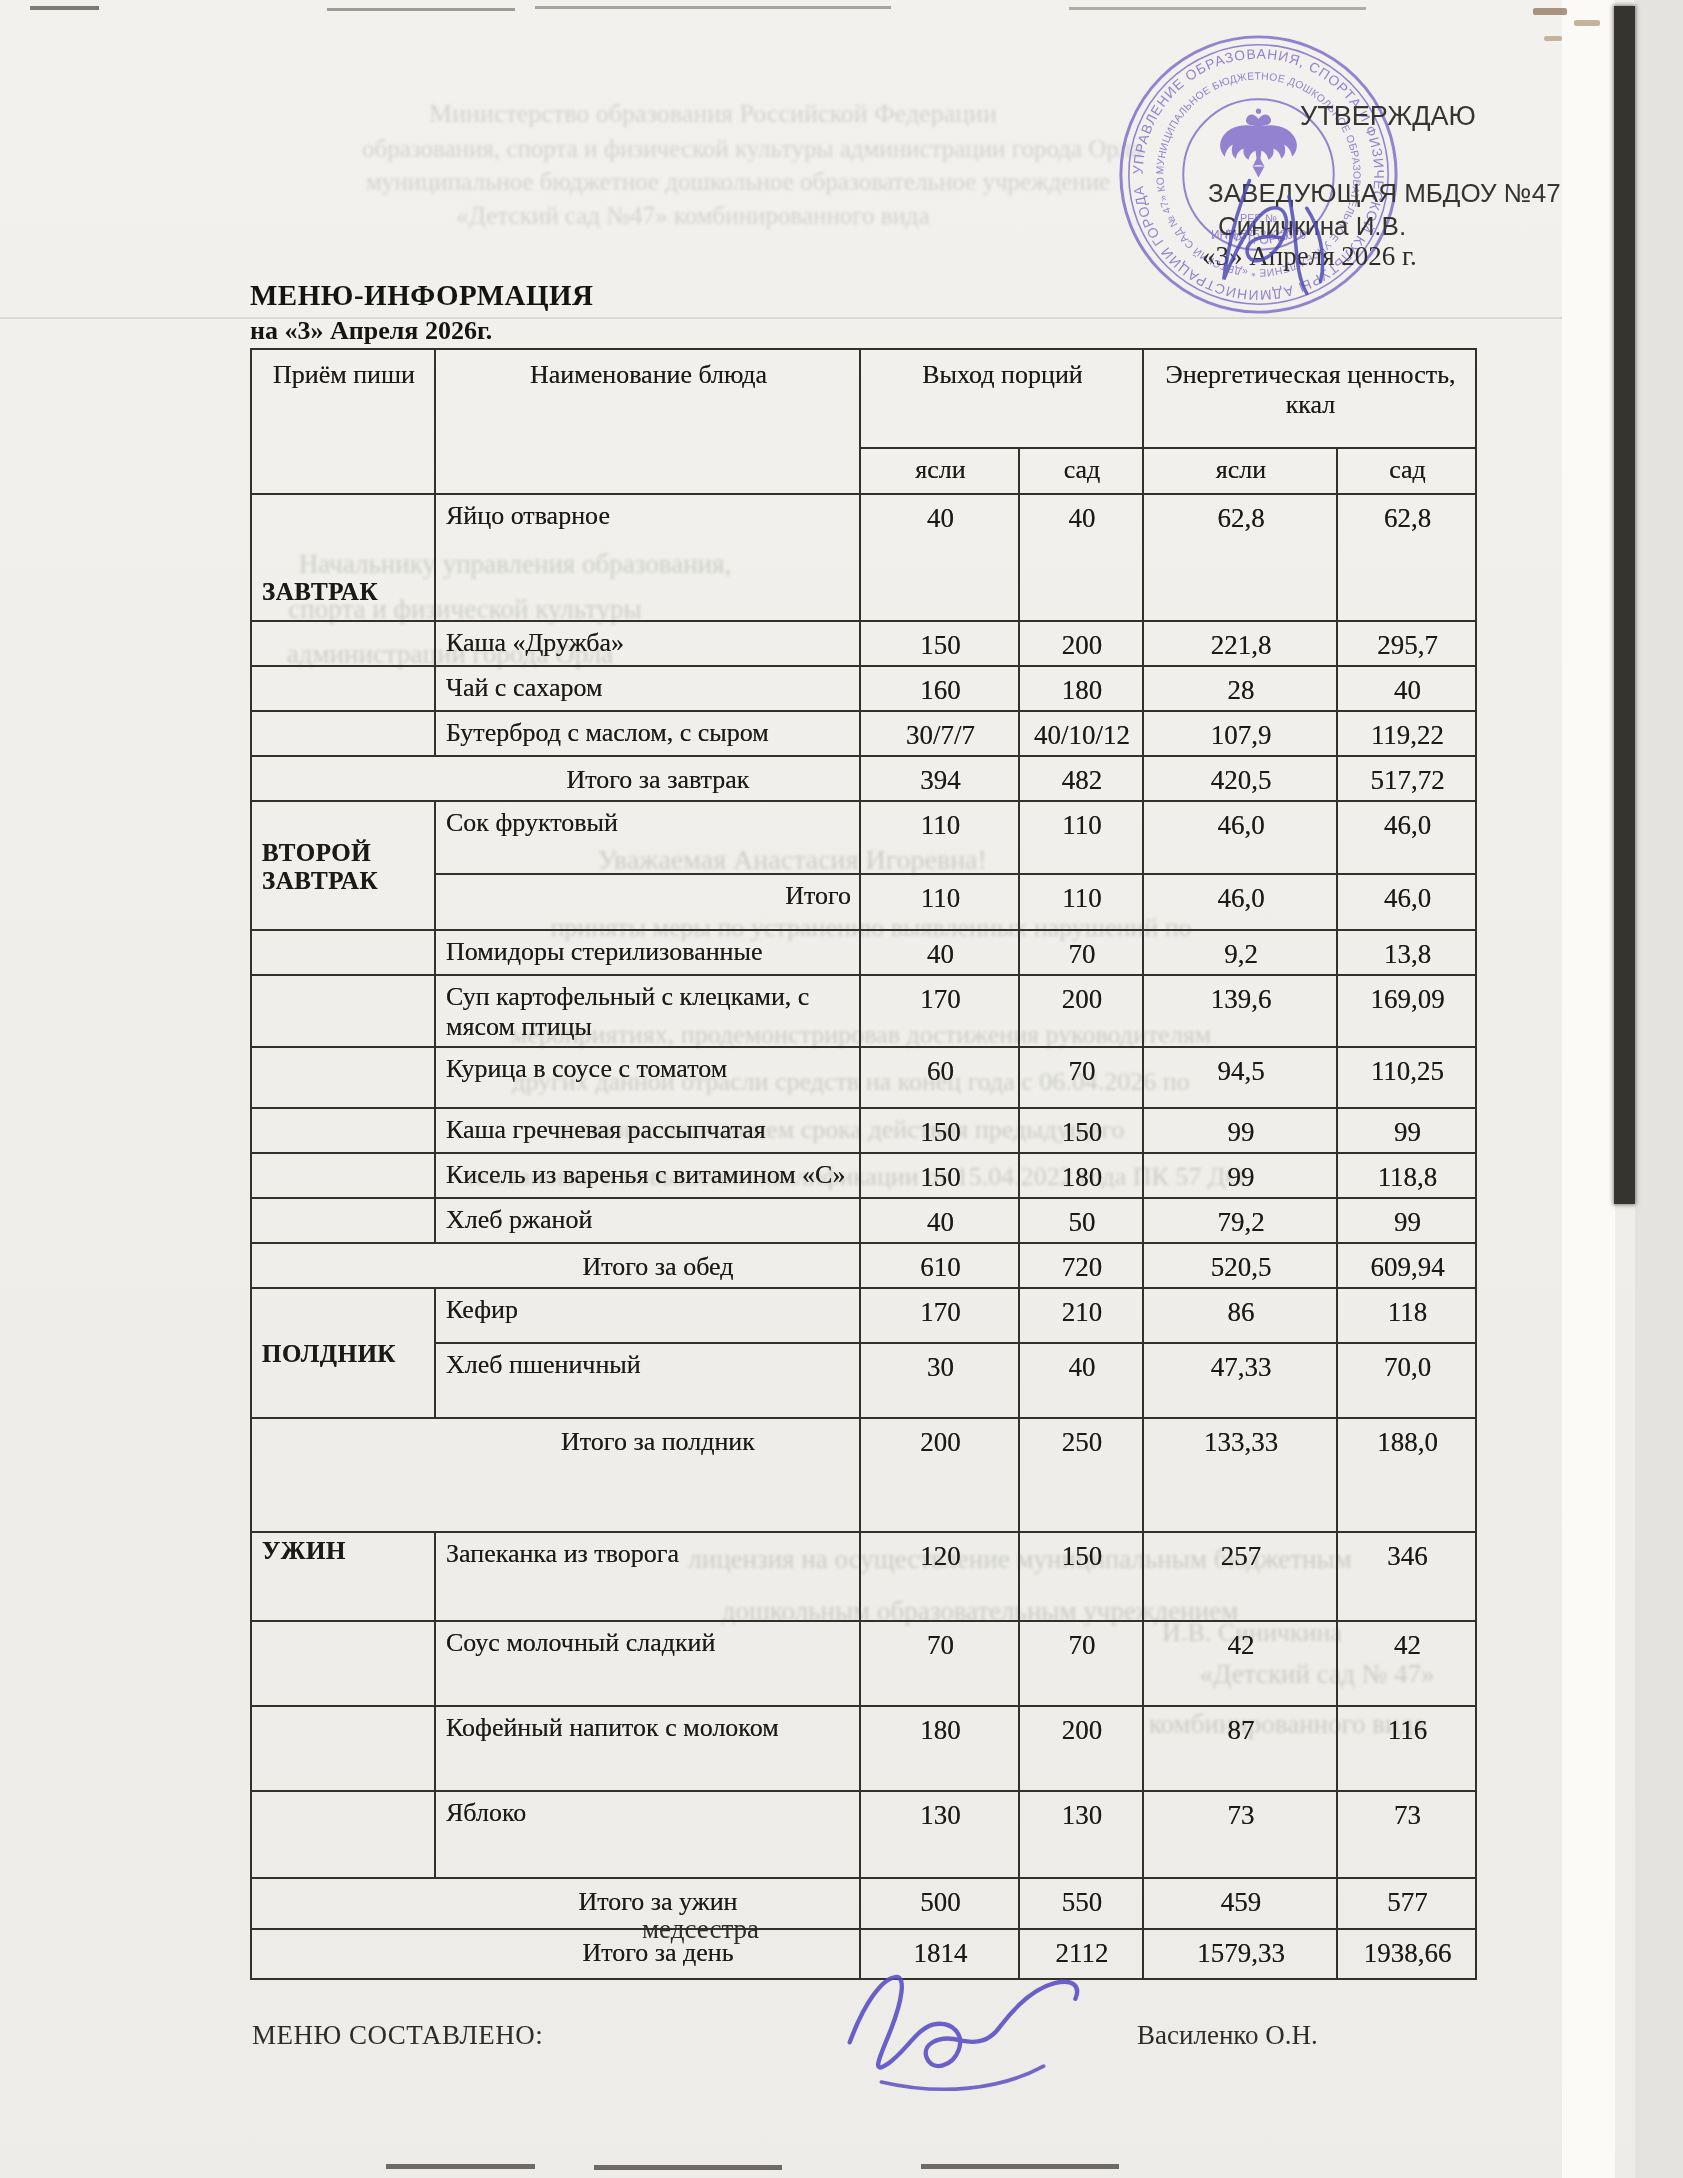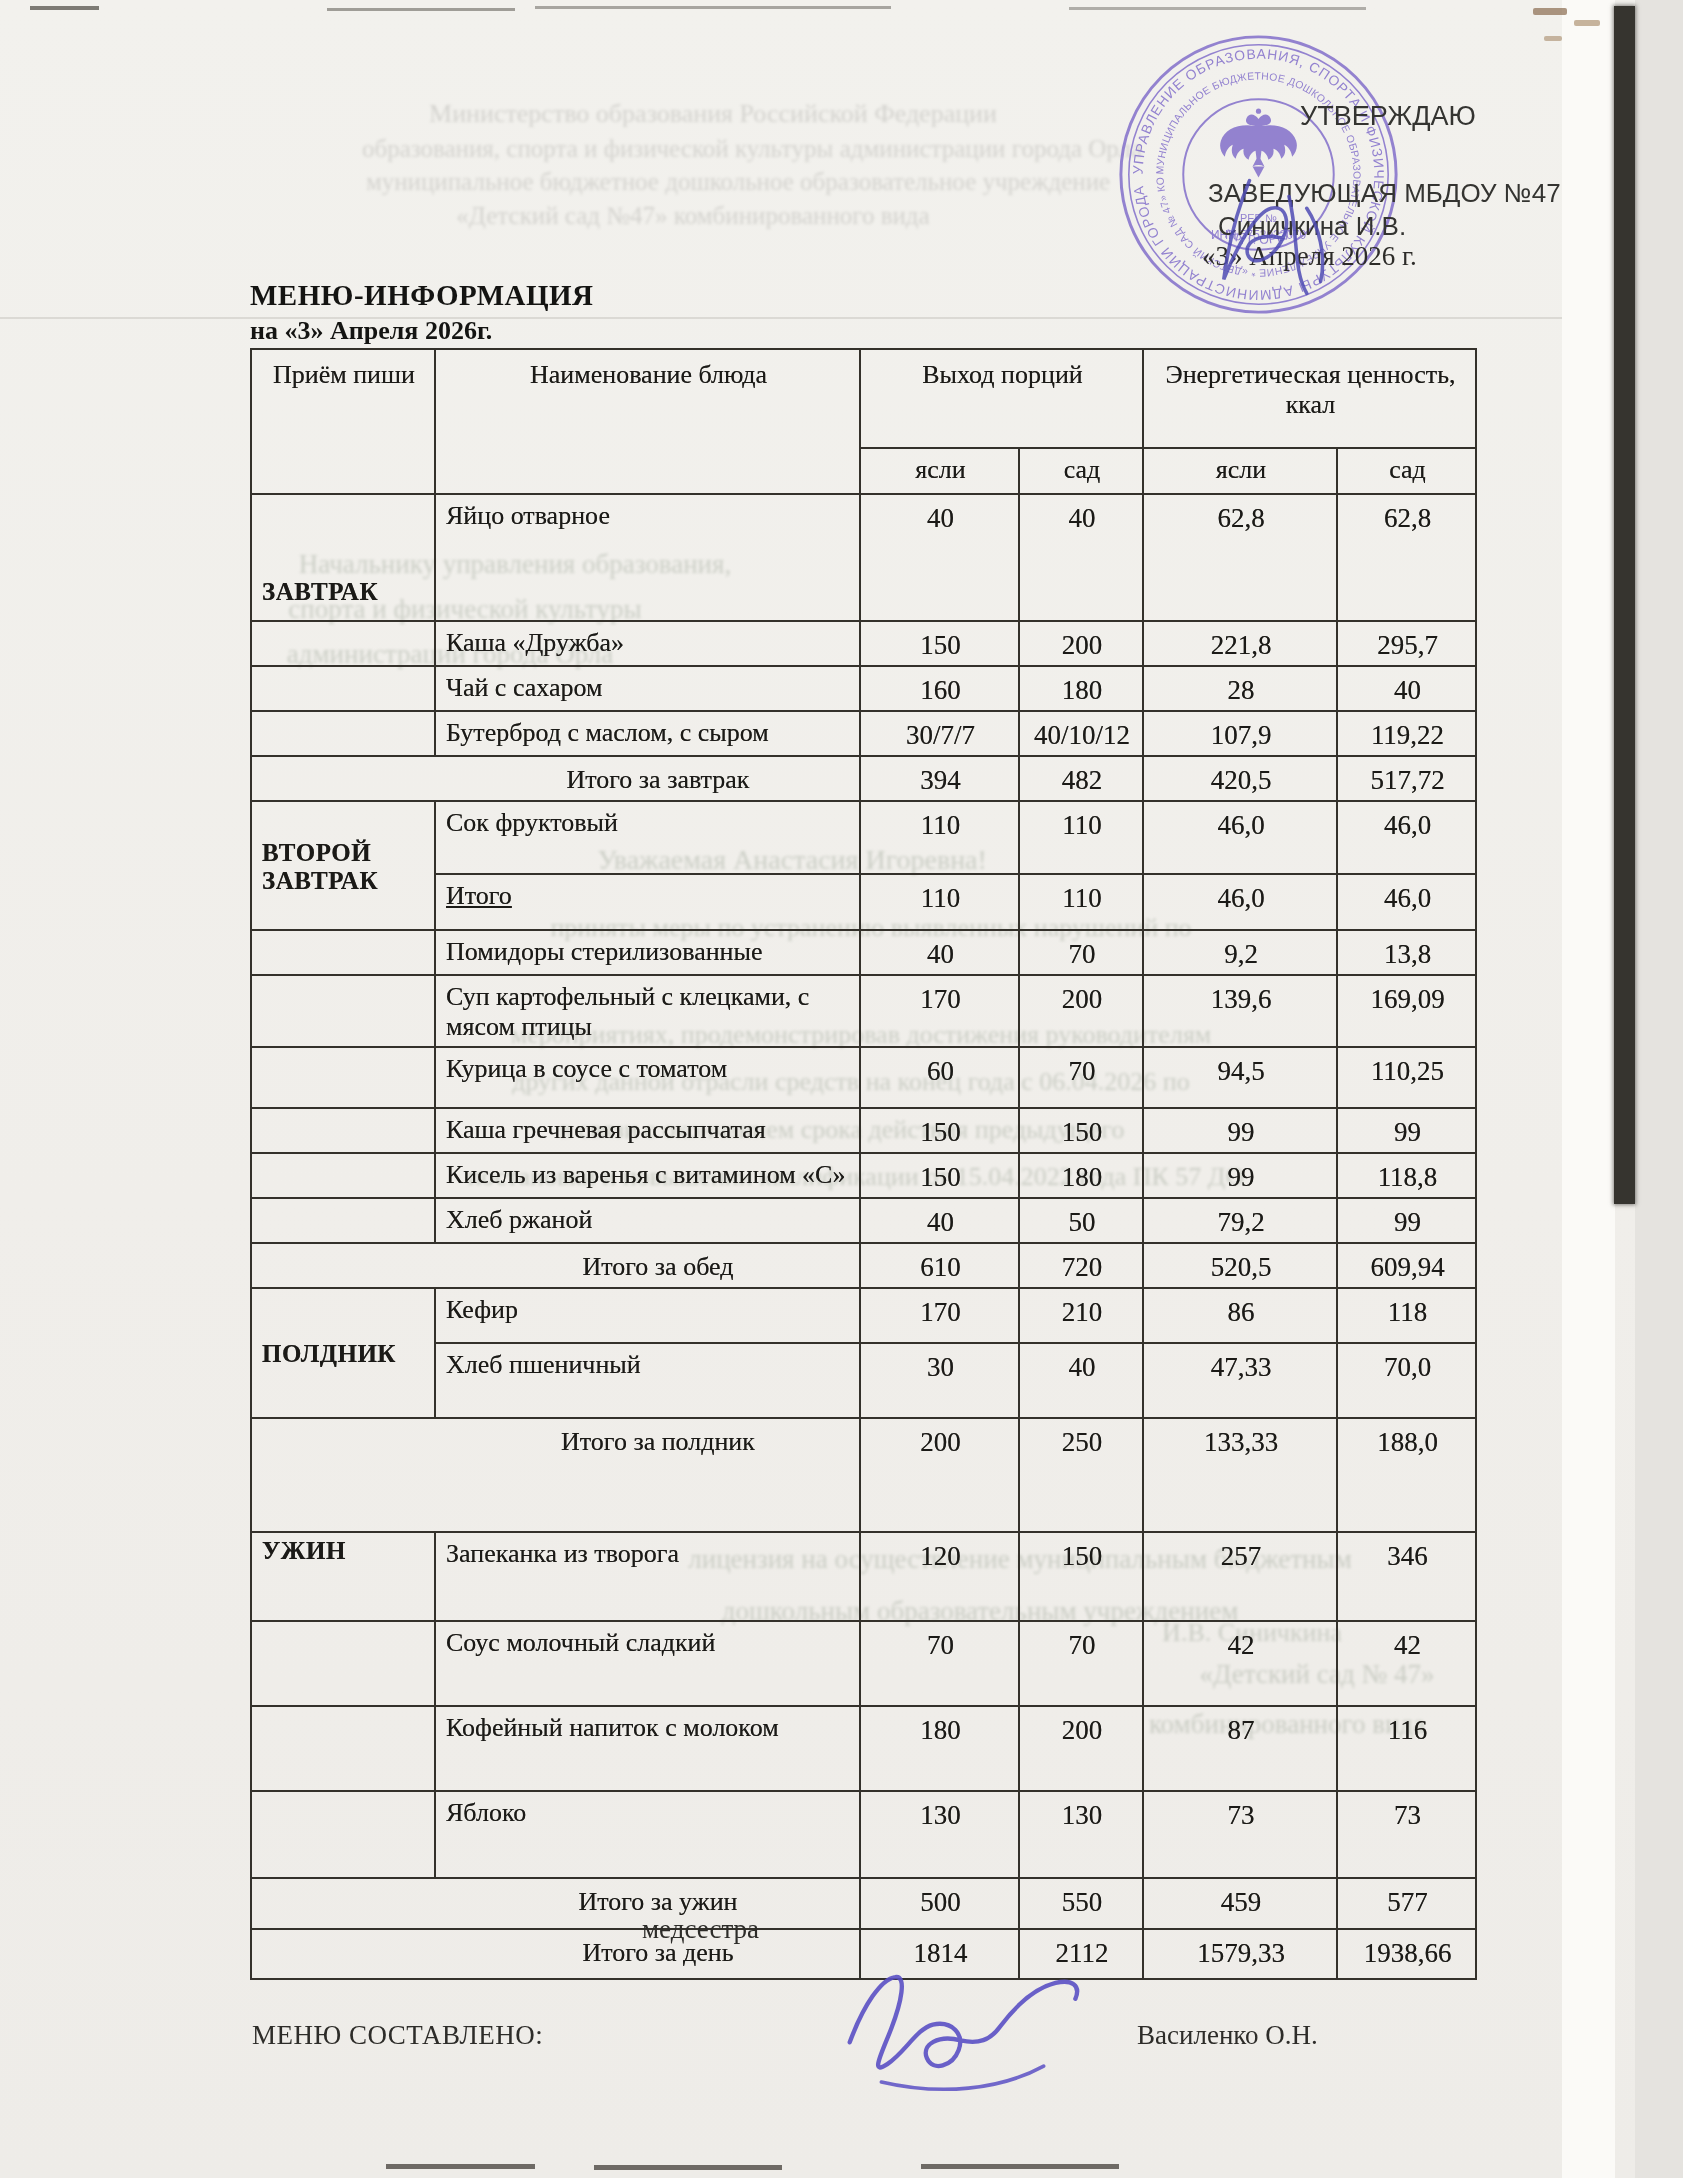--- a/index.html
+++ b/index.html
@@ -49,21 +49,21 @@
     border:2px solid #34312b;
     padding:6px 8px 4px 10px;
     vertical-align:top;font-weight:normal;
     text-shadow:0 0 0.5px rgba(20,18,14,.65);
     background:transparent;
   }
   table.menu th{text-align:center;}
   table.menu th.en{white-space:pre-line;}
   table.menu td.val{text-align:center;font-size:27px;padding-top:8px;}
   table.menu td.dish{text-align:left;}
-  table.menu td.dish.c{text-align:left;text-decoration:underline;}
+  table.menu td.dish.c{text-align:right;}
   table.menu td.sec{
     text-align:left;font-weight:bold;font-size:25px;vertical-align:middle;letter-spacing:0.5px;
   }
   table.menu td.sec.bottom{vertical-align:bottom;padding-bottom:14px;}
   table.menu td.sec.top{vertical-align:top;padding-top:4px;font-family:Liberation Serif, serif;}
   table.menu td.total{text-align:center;padding-left:213px;padding-top:8px;}
   table.menu thead tr.r1 th{padding-top:10px;}
 
   
   .stamp{position:absolute;left:1110px;top:26px;z-index:5;opacity:.88;filter:blur(0.5px);}

